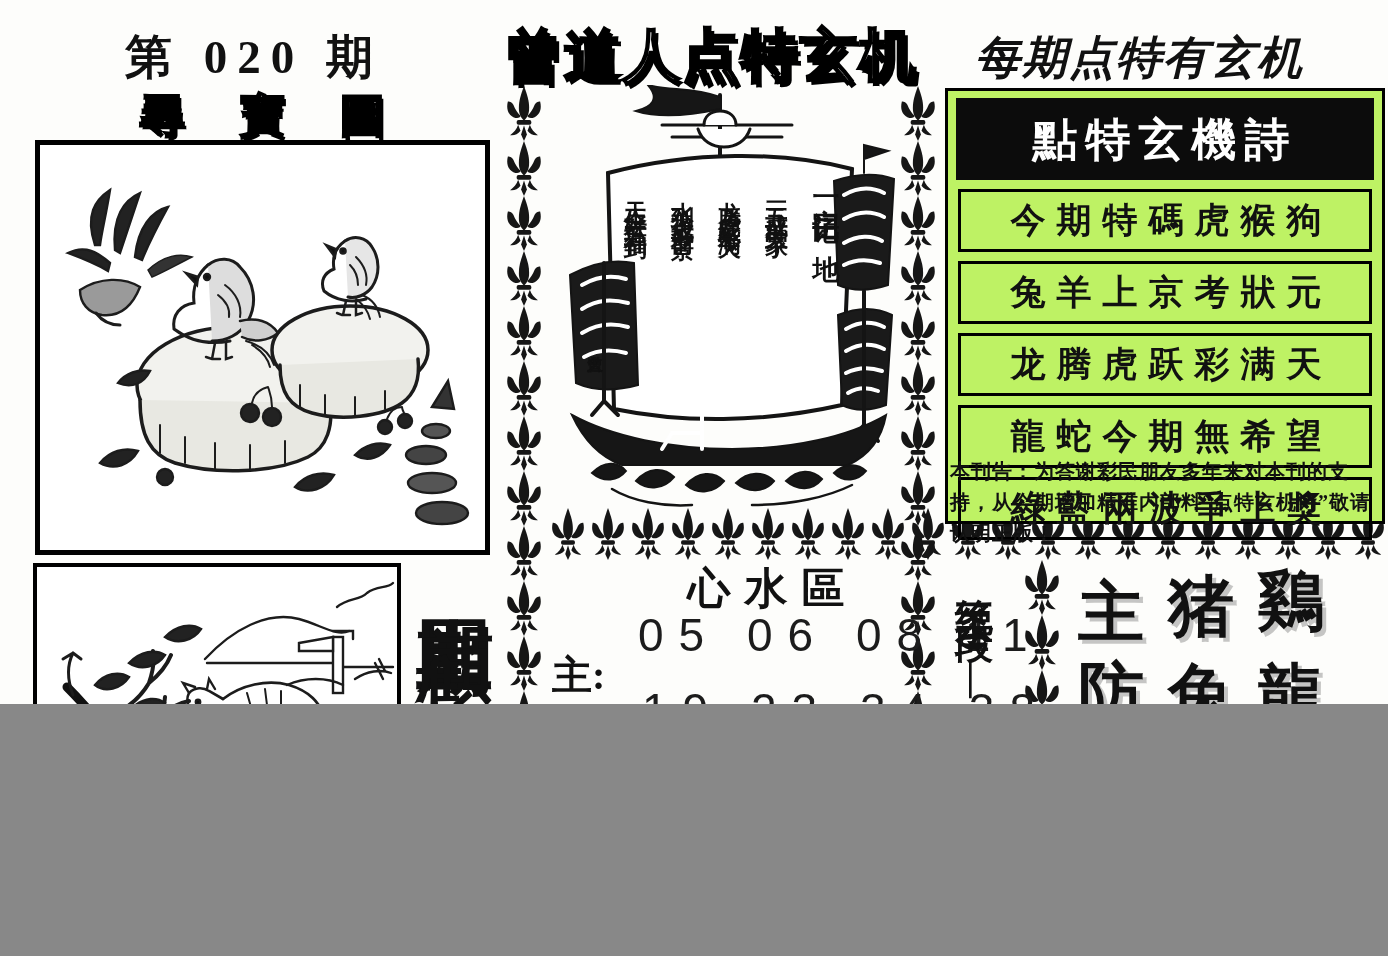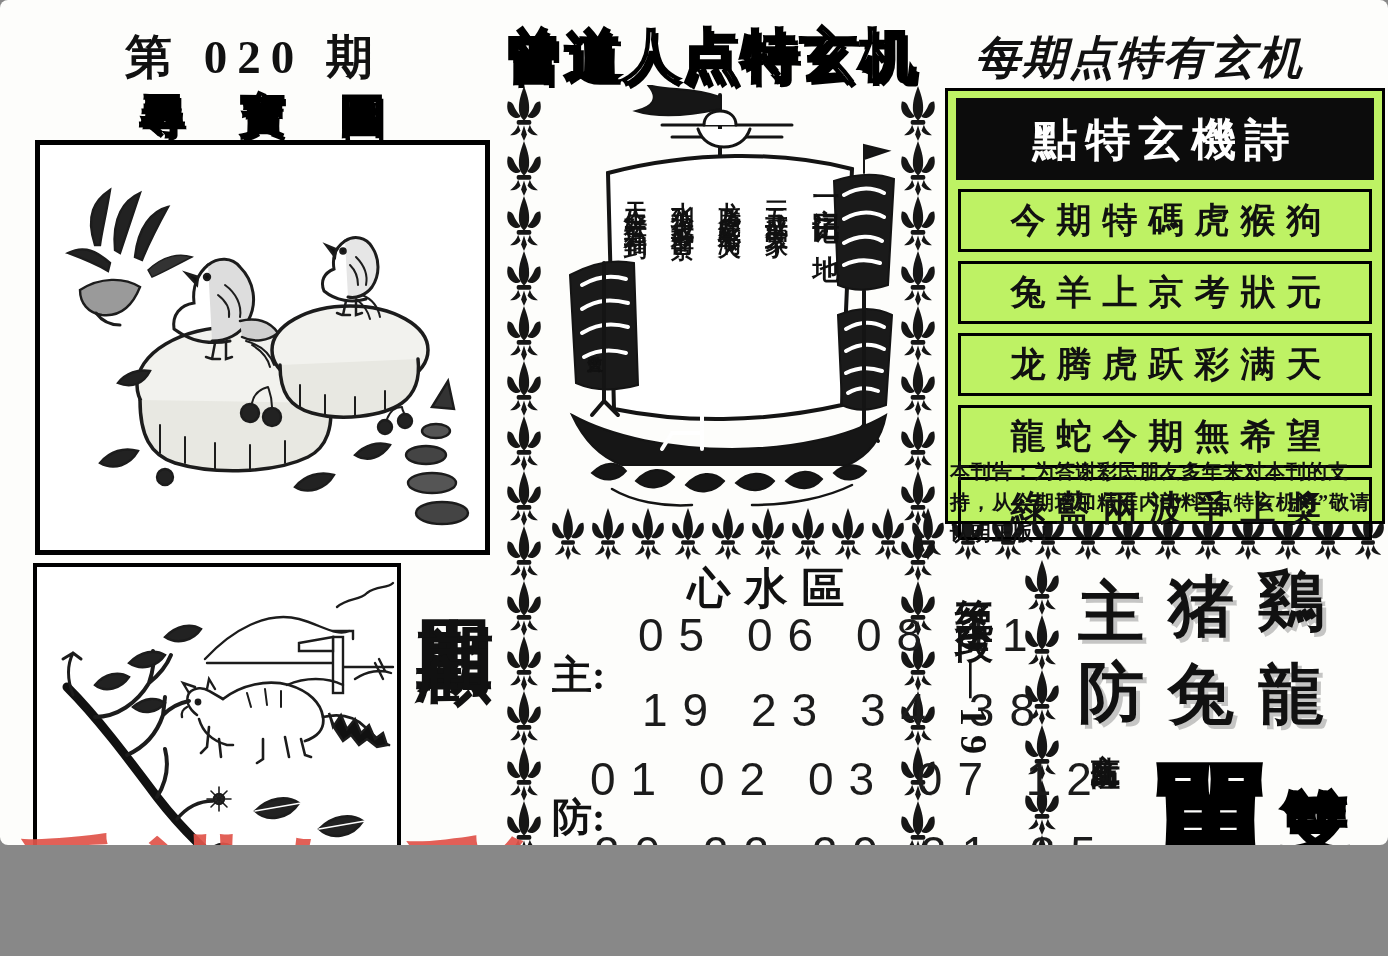--- a/index.html
+++ b/index.html
@@ -1,17 +1,17 @@
 <!DOCTYPE html>
 <html><head>
 <meta charset="utf-8">
 <style>
   html,body{margin:0;padding:0;background:#888;}
-  .page{position:relative;width:1388px;height:845px;background:#fdfdfb;overflow:hidden;
-        font-family:"Liberation Serif", serif;color:#111;border-radius:8px;}
+  .page{position:relative;width:1388px;height:704px;background:#fdfdfb;overflow:hidden;
+        font-family:"Liberation Serif", serif;color:#111;}
   .abs{position:absolute;}
   
   .issue{left:125px;top:26px;font-size:47px;letter-spacing:10px;font-weight:600;}
   .main-title{left:505px;top:18px;font-size:57px;font-weight:900;color:#fff;
       -webkit-text-stroke:2.5px #000;text-shadow:4px 4px 0 #000;letter-spacing:2px;
       font-family:"Liberation Sans",sans-serif;}
   .sub-title{left:975px;top:28px;font-size:45px;font-weight:800;font-style:italic;letter-spacing:2px;}
   
   .map-title{left:35px;top:86px;width:455px;text-align:center;font-size:45px;font-weight:900;
       color:#fff;-webkit-text-stroke:2.2px #000;text-shadow:2.5px 2.5px 0 #000;letter-spacing:55px;

